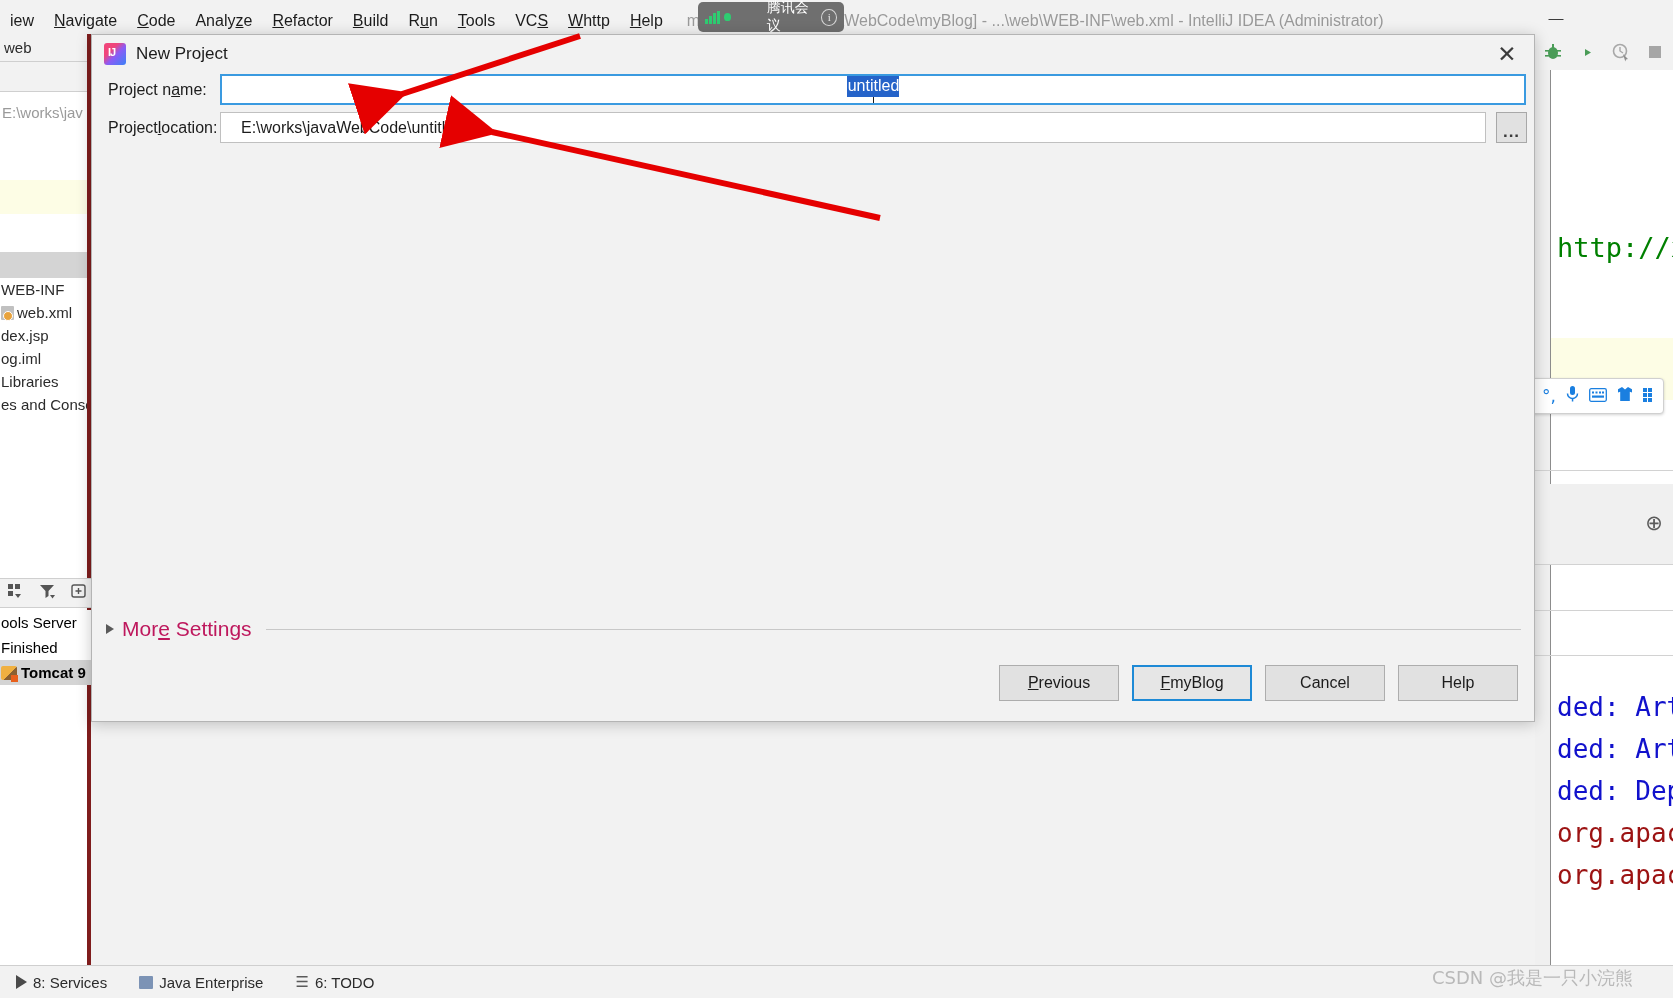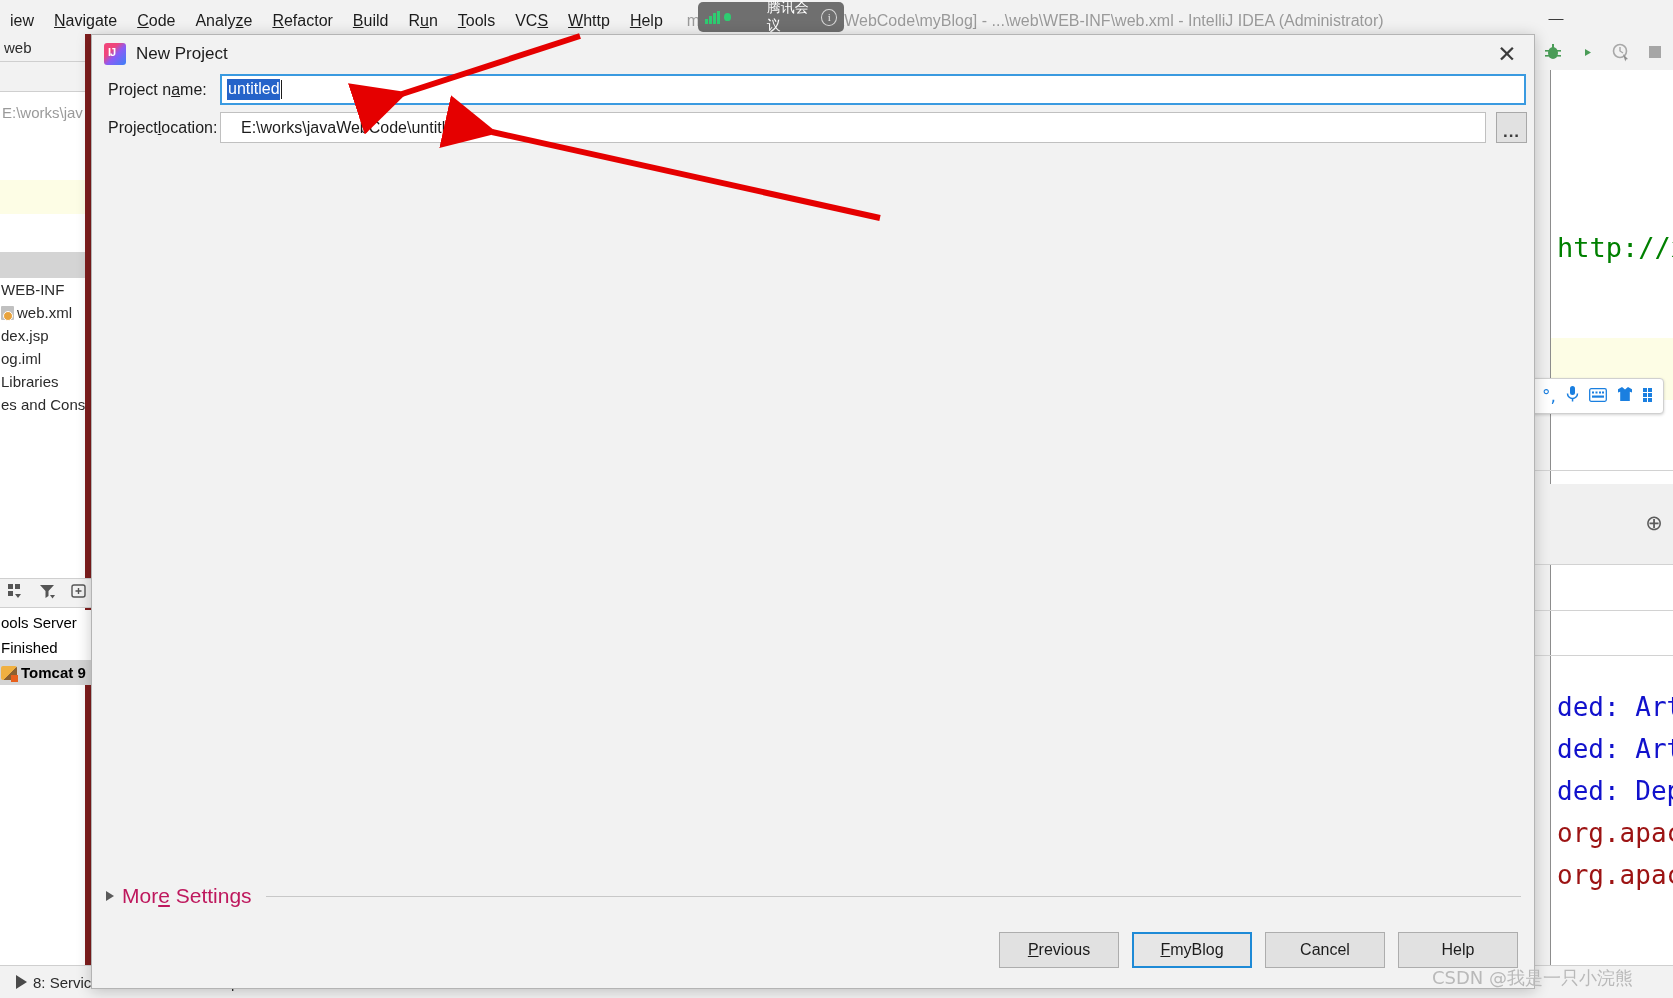--- a/index.html
+++ b/index.html
@@ -55,21 +55,21 @@
   .ide-toolbar {
     position: absolute; left: 1535px; top: 34px; width: 138px; height: 36px;
     display: flex; align-items: center; gap: 14px; padding-left: 8px;
     background: #f2f2f2;
   }
   .tb-ico { width: 20px; height: 20px; position: relative; }
 
   
   .left-strip {
     position: absolute; left: 0; top: 34px; width: 91px; bottom: 33px;
-    background: #ffffff; border-right: 6px solid #7f1d1d;
+    background: #ffffff; border-right: 4px solid #7f1d1d;
     font-size: 15px; color: #2b2b2b; overflow: hidden;
   }
   .lt-tab {
     height: 28px; background: #f2f2f2; border-bottom: 1px solid #cfcfcf;
     display: flex; align-items: center; padding-left: 4px; font-size: 15px;
   }
   .lt-bar {
     height: 30px; background: #f2f2f2; border-bottom: 1px solid #cfcfcf;
   }
   .lt-path {
@@ -169,21 +169,21 @@
   .sb-item { display: flex; align-items: center; gap: 6px; padding: 0 16px; white-space: nowrap; }
   .sb-play {
     width: 0; height: 0; border-left: 11px solid #4a4a4a;
     border-top: 7px solid transparent; border-bottom: 7px solid transparent;
   }
   .sb-sq { width: 14px; height: 13px; background: #7c93b5; border-radius: 1px; }
   .sb-list { color: #5a5a5a; font-size: 15px; font-family: "DejaVu Sans", sans-serif; }
 
   
   .dialog {
-    position: absolute; left: 91px; top: 34px; width: 1444px; height: 955px;
+    position: absolute; left: 91px; top: 34px; width: 1444px; height: 688px;
     background: #f2f2f2; border: 1px solid #b4b4b4;
     box-shadow: 0 2px 14px rgba(0,0,0,.22);
   }
   .dlg-title {
     position: absolute; left: 0; top: 0; width: 100%; height: 38px;
     display: flex; align-items: center; padding-left: 12px; gap: 10px;
     font-size: 17px; color: #1c1c1c;
   }
   .ij-icon {
     width: 22px; height: 22px; flex: none; position: relative;
@@ -488,21 +488,21 @@
       <span>New Project</span>
     </div>
     <div class="dlg-close">✕</div>
 
     <div class="field-row" style="top:39px;">
       <div class="field-label">
         <span>Project n</span>
           <u>a</u>
           <span>me:</span>
       </div>
-      <div class="tf tf-focus" style="left:128px; width:1306px; top:0;">
+      <div class="tf tf-focus" style="left:128px; width:1306px; top:0;flex-direction:column;">
         <span class="sel-text">untitled</span>
           <span class="caret"></span>
       </div>
     </div>
 
     <div class="field-row" style="top:77px;">
       <div class="field-label">
         <span>Project </span>
           <u>l</u>
           <span>ocation:</span>

